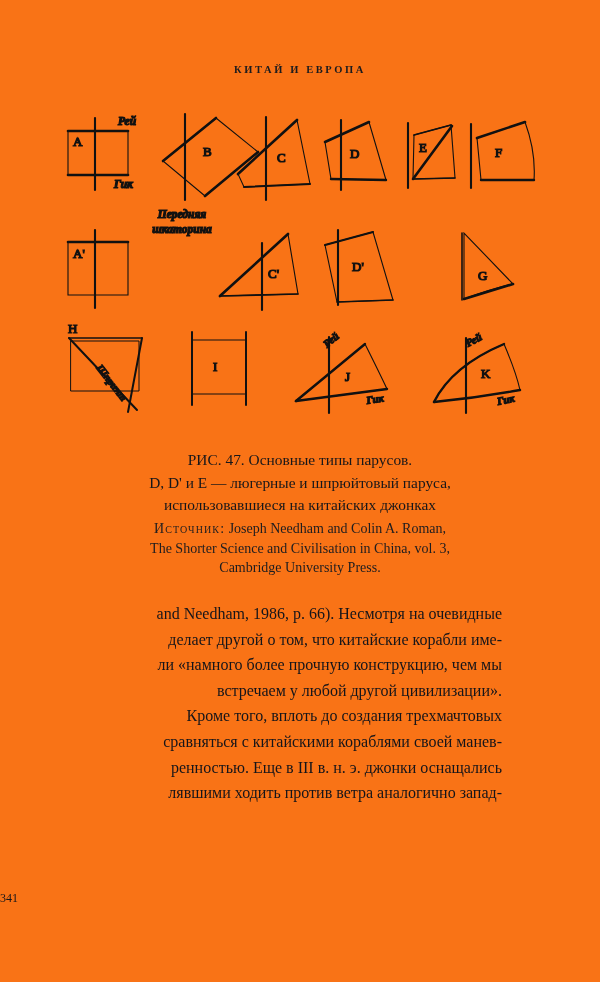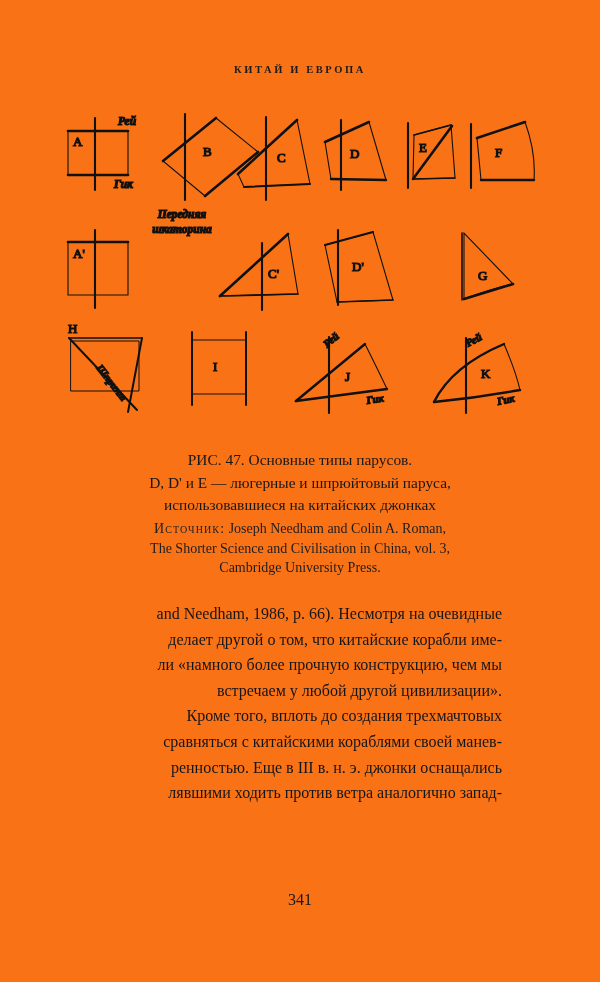--- a/index.html
+++ b/index.html
@@ -92,22 +92,21 @@
     text-align: right;
   }
   .para .ln.indent { text-indent: 21px; }
 
   
   .folio {
     position: absolute;
     top: 891px;
     left: 0;
     width: 600px;
-    text-align: center;
-    font-size: 16px;
+    font-size: 12px;
     color: #16161a;
   }
 
   
   .lbl-letter { font-family: "Liberation Serif", serif; font-size: 13px; fill:#111; }
   .lbl-ital { font-family: "Liberation Serif", serif; font-style: italic; font-weight:700; font-size: 11.5px; fill:#111; }
   .lbl-ital-s { font-family: "Liberation Serif", serif; font-style: italic; font-weight:700; font-size: 10.5px; fill:#111; }
 </style>
 </head>
 <body>

